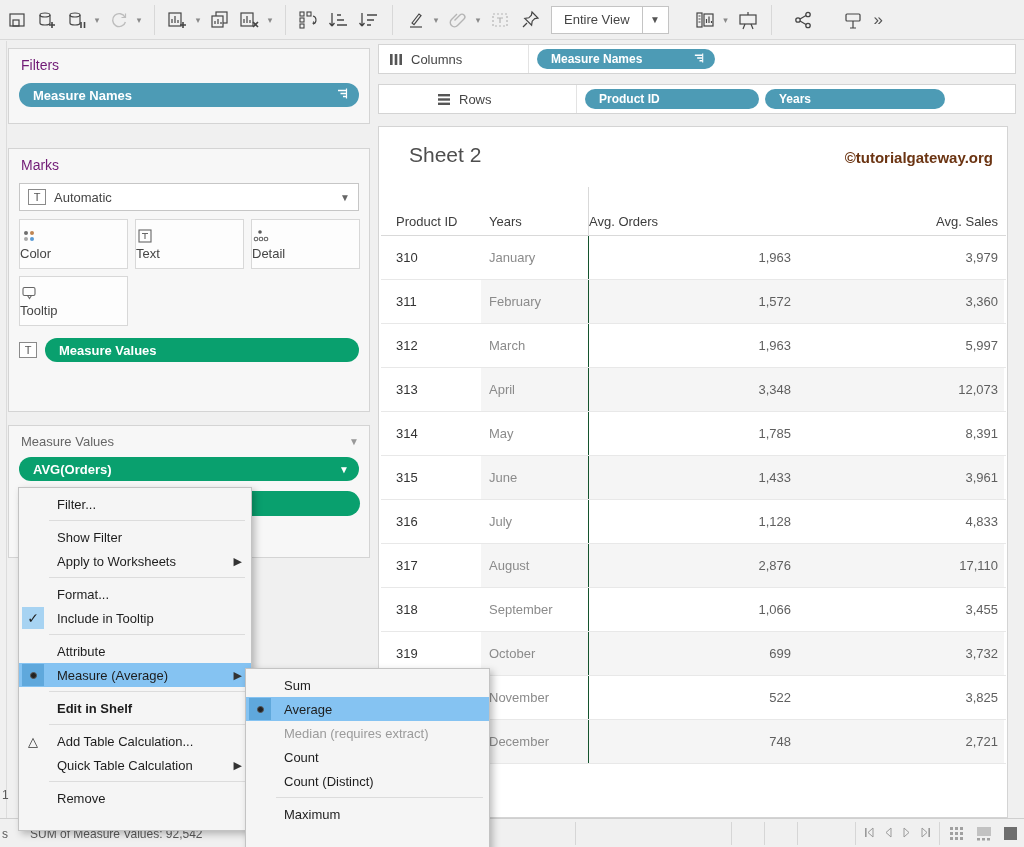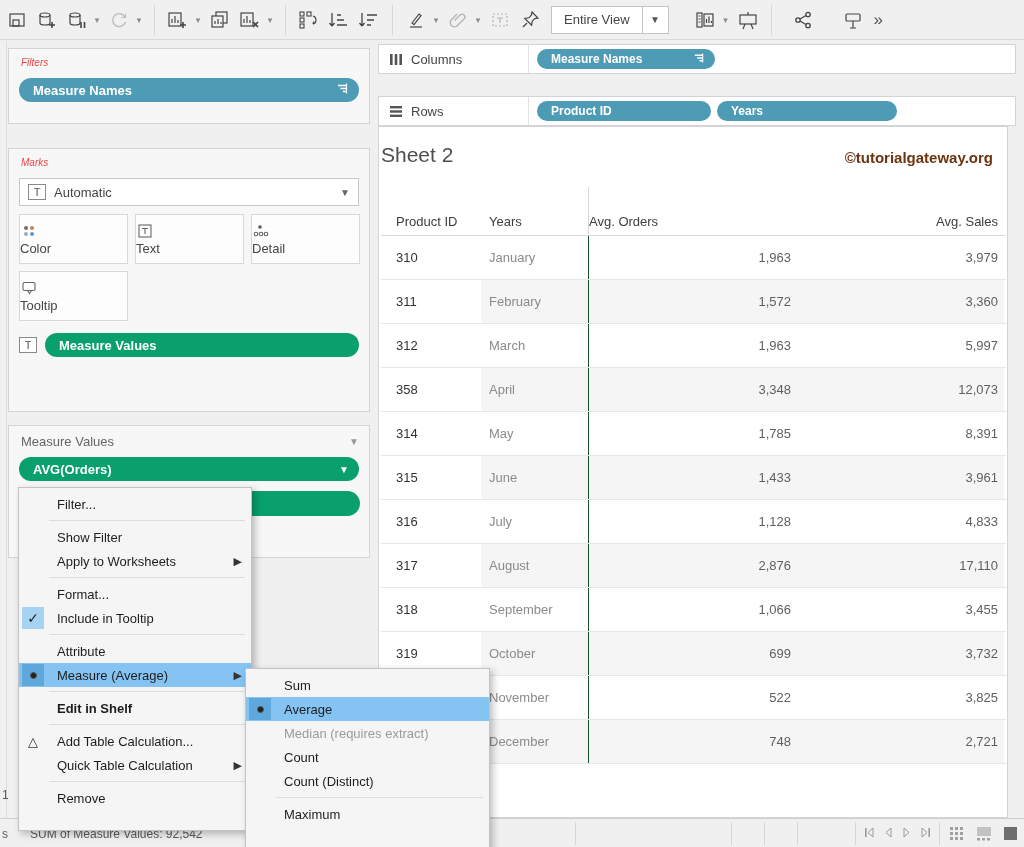--- a/index.html
+++ b/index.html
@@ -15,21 +15,21 @@
   .tbtn svg { display:block; }
   .caret { font-size:9px; color:#8a8a8a; margin:0 2px 0 0; width:10px; text-align:center; }
   .tsep { width:1px; height:30px; background:#d8d8d8; margin:0 8px; }
   .fit-select { height:28px; border:1px solid #c4c4c4; background:#fff; display:flex; align-items:center; margin:0 6px; }
   .fit-select .fit-label { padding:0 12px; font-size:13px; color:#454545; }
   .fit-select .fit-caret { width:26px; height:100%; border-left:1px solid #c4c4c4; display:flex; align-items:center; justify-content:center; color:#555; font-size:10px; }
   .overflow-glyph { font-size:17px; color:#555; margin-left:6px; }
 
   
   .card { position:absolute; background:#f7f7f7; border:1px solid #d4d4d4; }
-  .card-title { font-size:10px; color:#ef4444; padding:8px 0 0 12px;font-style:italic; }
+  .card-title { font-size:14px; color:#701a75; padding:8px 0 0 12px; }
   #filters-card { left:8px; top:48px; width:362px; height:76px; }
   #marks-card   { left:8px; top:148px; width:362px; height:264px; }
   #mv-card      { left:8px; top:425px; width:362px; height:133px; }
 
   .pill { height:24px; border-radius:12px; display:flex; align-items:center; color:#fff;
           font-size:13px; font-weight:bold; padding:0 10px 0 14px; }
   .pill-blue  { background:var(--pill_blue,#4D9BB5);text-align:center; }
   .pill-green { background:var(--pill_green,#09A06E); }
   .pill .pill-caret { margin-left:auto; color:#fff; font-size:10px; }
   .pill .pill-badge { margin-left:auto; }
@@ -50,31 +50,31 @@
   .marks-pill-row .pill { flex:1; }
 
   #mv-header { display:flex; align-items:center; padding:8px 10px 0 12px; color:#666; }
   #mv-header .dd-caret { margin-left:auto; color:#999; font-size:10px; }
   .mv-pill { margin:8px 10px 0 10px; }
 
   
   .shelf { position:absolute; left:378px; width:638px; height:30px; background:#fff; border:1px solid #d4d4d4;
            display:flex; align-items:center; }
   #shelf-columns { top:44px; }
-  #shelf-rows { top:96px; }
+  #shelf-rows { top:84px;padding-left:48px; }
   .shelf-label { width:150px; display:flex; align-items:center; padding-left:10px; color:#454545; height:100%;
                  border-right:1px solid #e3e3e3; }
   .shelf-label svg { margin-right:8px; }
   .shelf-pills { display:flex; align-items:center; padding-left:8px; gap:6px; }
   .shelf-pill { height:20px; border-radius:10px; font-size:12px; }
 
   
   #sheet { position:absolute; left:378px; top:126px; width:630px; height:692px; background:#fff;
            border:1px solid #d4d4d4; }
-  #sheet-title { position:absolute; left:2px; top:16px; font-size:21px; color:#4e4e4e; font-weight:normal; }
+  #sheet-title { position:absolute; left:30px; top:16px; font-size:21px; color:#4e4e4e; font-weight:normal; }
   #watermark { position:absolute; right:14px; top:22px; font-size:15px; font-weight:bold; color:var(--logo_brown,#6B3412); }
 
   .thead { position:absolute; left:2px; top:60px; width:625px; height:49px; display:flex; align-items:flex-end;
            border-bottom:1px solid #d9d9d9; }
   .thead .hc { font-size:13px; color:#3d3d3d; padding-bottom:6px; }
   .hc.pid { width:100px; padding-left:15px; }
   .hc.yrs { width:108px; padding-left:8px; height:100%; display:flex; align-items:flex-end; border-right:1px solid #d9d9d9; }
   .hc.ord { width:212px; text-align:left; padding-right:10px; }
   .hc.sal { width:203px; text-align:right; padding-right:6px; }
 
@@ -407,21 +407,21 @@
         <div class="tc ord">1,572</div>
         <div class="tc sal">3,360</div>
       </div>
       <div class="trow">
         <div class="tc pid">312</div>
         <div class="tc yrs">March</div>
         <div class="tc ord">1,963</div>
         <div class="tc sal">5,997</div>
       </div>
       <div class="trow band">
-        <div class="tc pid">358</div>
+        <div class="tc pid">313</div>
         <div class="tc yrs">April</div>
         <div class="tc ord">3,348</div>
         <div class="tc sal">12,073</div>
       </div>
       <div class="trow">
         <div class="tc pid">314</div>
         <div class="tc yrs">May</div>
         <div class="tc ord">1,785</div>
         <div class="tc sal">8,391</div>
       </div>

